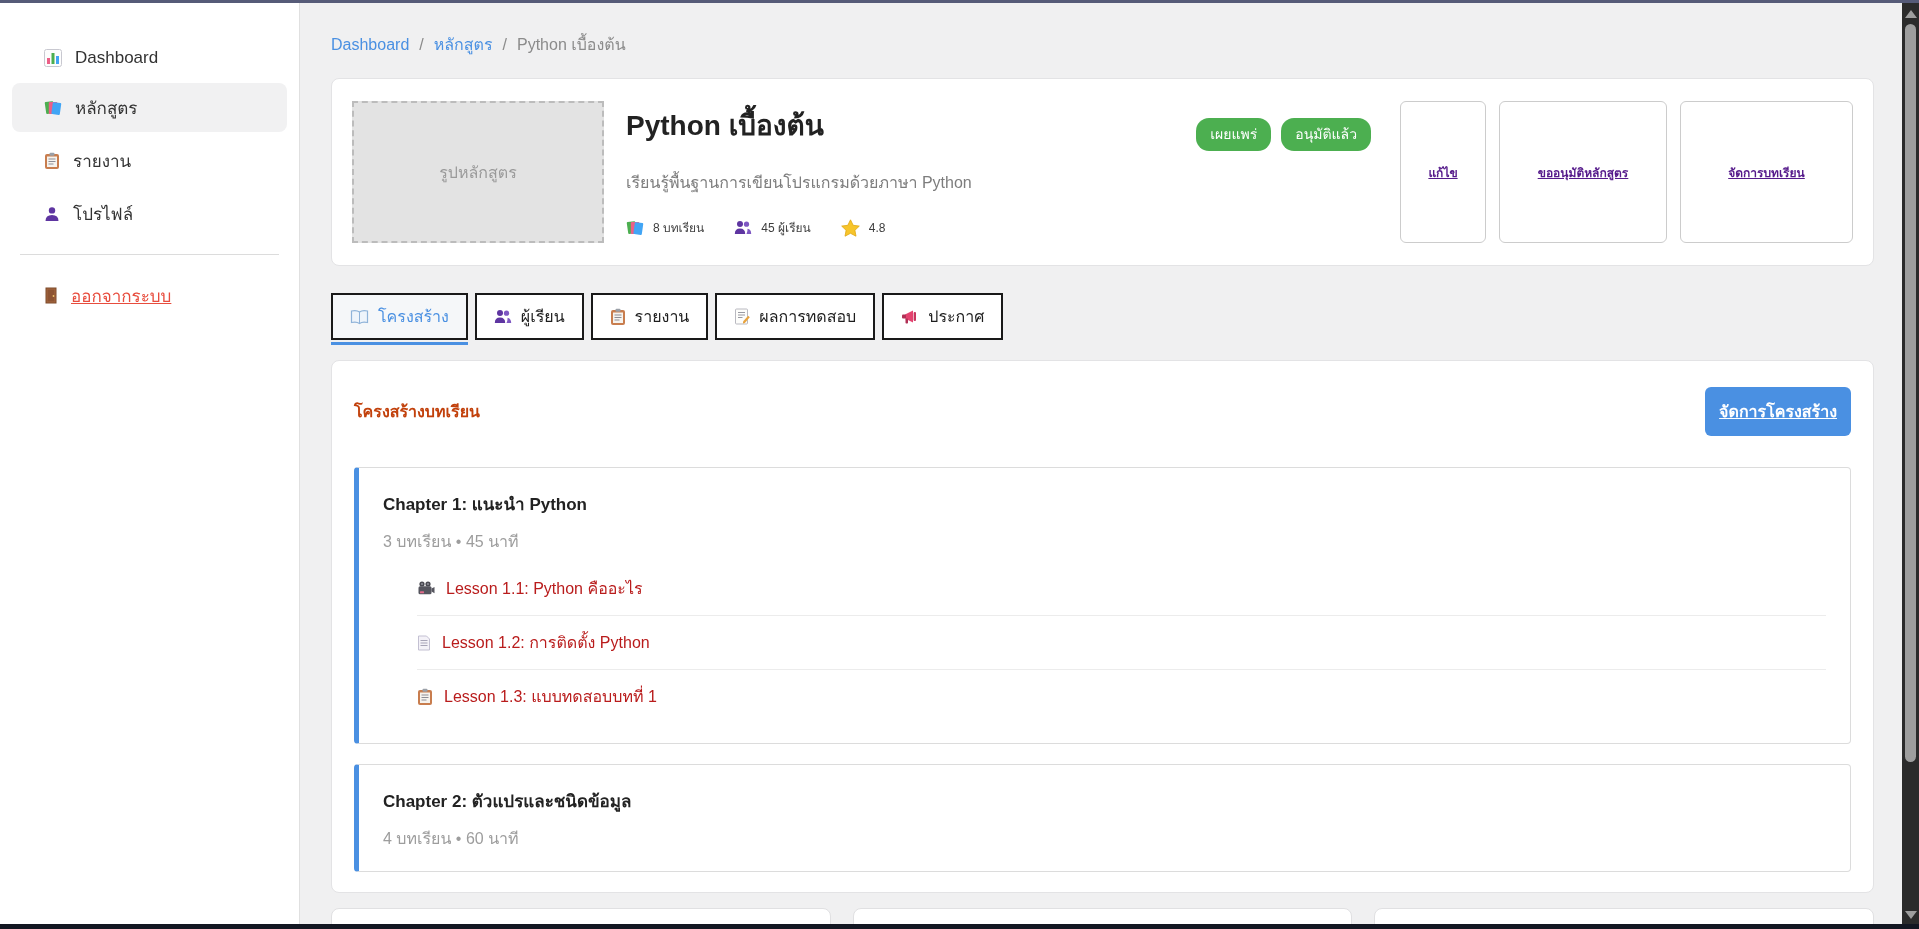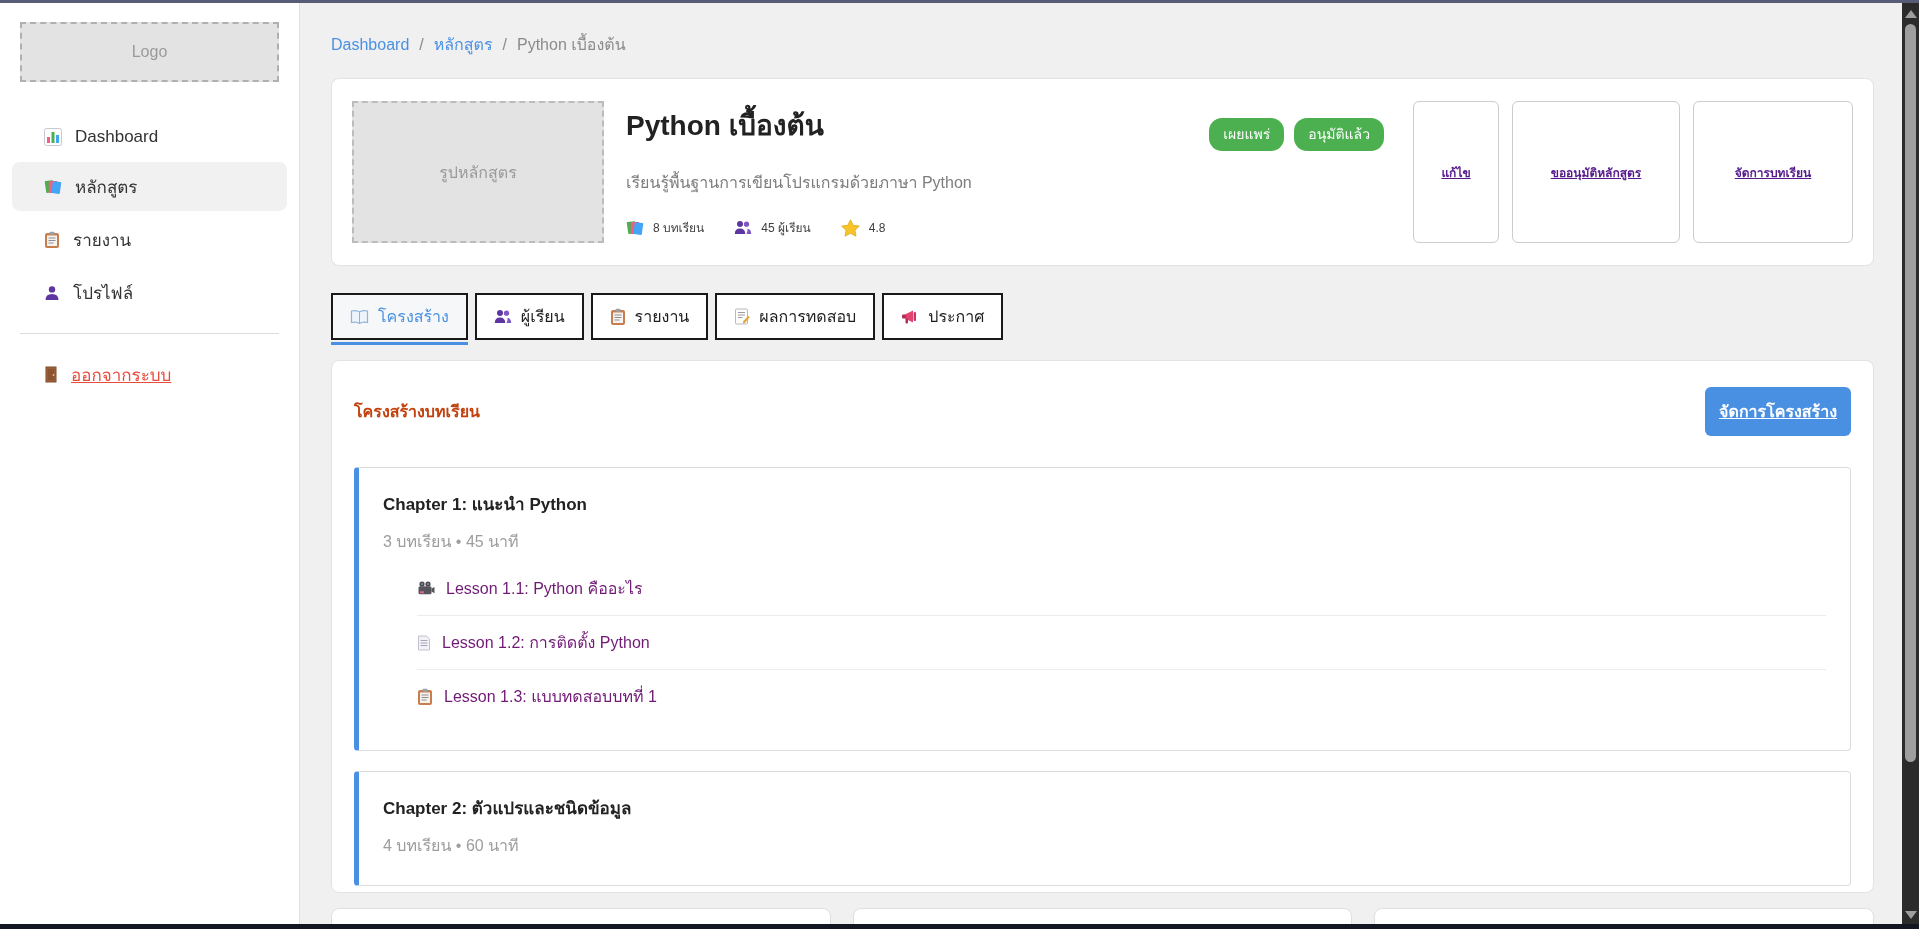--- a/index.html
+++ b/index.html
@@ -34,56 +34,53 @@
   .header-card { margin-top:21px; background:#fff; border:1px solid #e3e3e5; border-radius:8px; padding:22px 20px; display:flex; height:188px; }
   .course-image { width:252px; height:100%; background:#e3e3e3; border:2px dashed #bcbcbc; display:flex; align-items:center; justify-content:center; color:#9a9a9a; font-size:16px; flex-shrink:0; }
   .course-info { margin-left:22px; flex:1; min-width:0; }
   .course-title { font-size:28px; font-weight:bold; color:#222; margin-top:2px; }
   .course-desc { margin-top:23px; font-size:16px; color:#7d7d7d; }
   .course-stats { margin-top:23px; display:flex; gap:30px; font-size:12px; color:#3d3d3d; align-items:center; }
   .stat { display:flex; align-items:center; gap:9px; }
   .badges { display:flex; gap:10px; margin:17px 16px 0 8px; align-items:flex-start; flex-shrink:0; }
   .badge { background:#4caf50; color:#fff; font-size:14px; padding:5px 14px 6px; border-radius:13px; white-space:nowrap; }
   .action-box { border:1px solid #ccc; border-radius:6px; background:#fff; display:flex; align-items:center; justify-content:center; margin-left:13px; flex-shrink:0; }
-  .action-box.w1 { width:86px; } .action-box.w2 { width:168px; } .action-box.w3 { width:160px; }
+  .action-box.w1 { width:86px; } .action-box.w2 { width:168px; } .action-box.w3 { width:173px; }
   .action-link { color:#551a8b; text-decoration:underline; font-size:12px; font-weight:bold; text-align:center; padding:0 6px; cursor:pointer; }
 
   .tabs { margin-top:27px; display:flex; gap:7px; }
   .tab { position:relative; display:flex; align-items:center; gap:9px; border:2px solid #191919; background:#fff; padding:9px 17px; font-size:16px; color:#1d1d1d; cursor:pointer; }
   .tab.active { background:#f5f7f9; color:#4a90e2; }
   .tab.active::after { content:""; position:absolute; left:-2px; right:-2px; bottom:-7px; height:3px; background:#4a90e2; }
 
   .structure-card { margin-top:20px; background:#fff; border:1px solid #e3e3e5; border-radius:8px; padding:26px 22px 24px; height:533px; }
   .structure-header { display:flex; justify-content:space-between; align-items:center; }
   .structure-title { font-size:16px; font-weight:bold; color:#c2410c; }
   .manage-btn { background:#4a90e2; color:#fff; border:none; border-radius:6px; padding:12px 14px; font-size:16px; font-weight:bold; text-decoration:underline; cursor:pointer; }
-  .chapter { border:1px solid #dcdcdc; border-left:5px solid #4a90e2; border-radius:4px; background:#fff; padding:22px 24px 27px; }
+  .chapter { border:1px solid #dcdcdc; border-left:5px solid #4a90e2; border-radius:4px; background:#fff; padding:22px 24px 20px; }
   .chapter.first { margin-top:31px; }
   .chapter.second { margin-top:20px; }
   .chapter-title { font-size:17px; font-weight:bold; color:#222; }
   .chapter-meta { margin-top:12px; font-size:16px; color:#9d9d9d; }
   .lessons { margin:8px 0 0 34px; }
-  .lesson { display:flex; align-items:center; gap:11px; padding:14px 0; font-size:16px; color:#701a75; cursor:pointer; }
+  .lesson { display:flex; align-items:center; gap:11px; padding:14px 0; font-size:16px; color:#b91c1c; cursor:pointer; }
   .lesson + .lesson { border-top:1px solid #ececec; }
 
   .bottom-row { margin-top:15px; display:flex; gap:22px; }
   .bottom-card { flex:1; height:70px; background:#fff; border:1px solid #e0e0e2; border-radius:8px; }
 
   .icon { display:inline-flex; flex-shrink:0; line-height:0; }
 </style>
 </head>
 <body>
 
 <div class="screen">
   <div class="top-edge"></div>
 
   <div class="sidebar">
-    <div class="logo-box">
-      <span>Logo</span>
-    </div>
     <div class="nav">
 
       <div class="nav-item">
         <span class="icon">
           <svg width="18" height="18" viewBox="0 0 18 18">
               <rect x="0.5" y="0.5" width="17" height="17" rx="2" fill="#fdfdfd" stroke="#c8c8d0"></rect>
               <rect x="3" y="9" width="3" height="6" fill="#ec5f87"></rect>
               <rect x="7.5" y="4" width="3" height="11" fill="#4caf50"></rect>
               <rect x="12" y="7" width="3" height="8" fill="#42a5f5"></rect>
             </svg>

